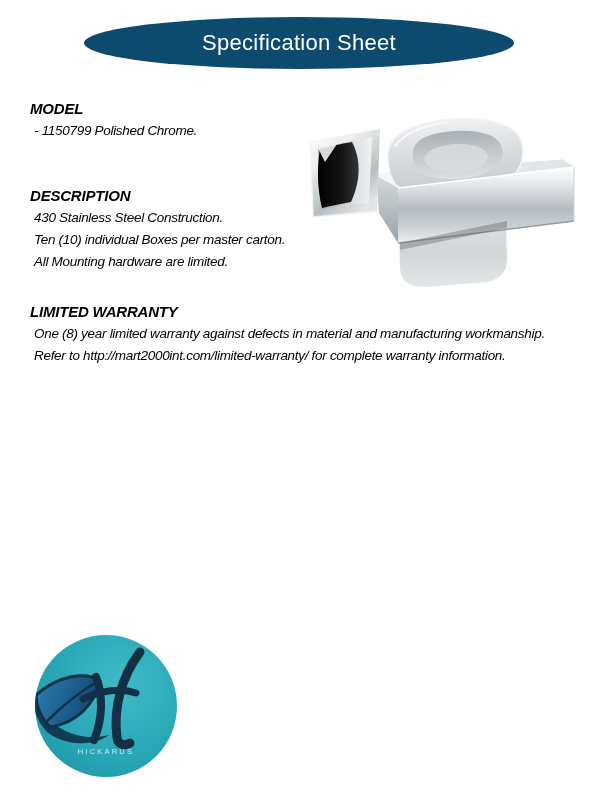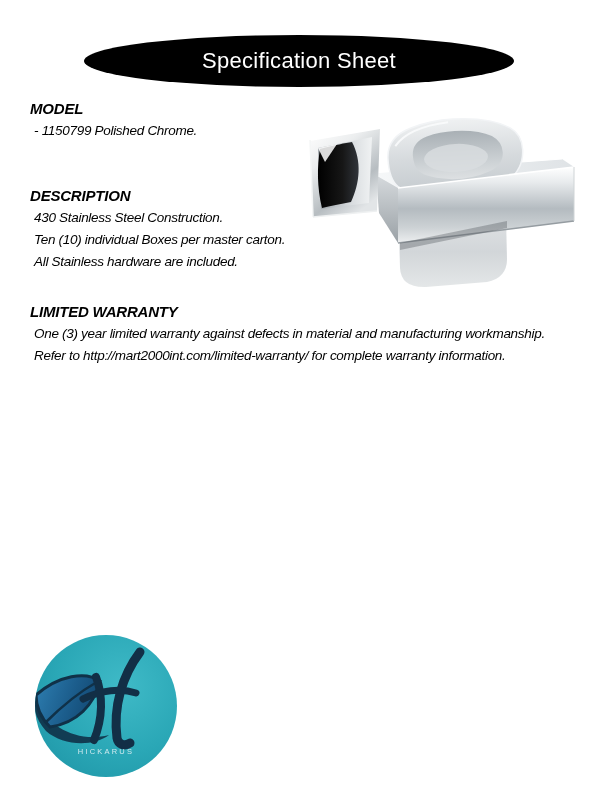--- a/index.html
+++ b/index.html
@@ -1,22 +1,22 @@
 <!DOCTYPE html>
 <html><head>
 <meta charset="utf-8">
 <style>
   html,body{margin:0;padding:0;background:#ffffff;}
   .page{
     position:relative;width:600px;height:800px;background:#ffffff;overflow:hidden;
     font-family:"Liberation Sans",sans-serif;color:#000;
   }
   .header-ellipse{
-    position:absolute;left:84px;top:35px;width:430px;height:52px;
-    background:#000000;border-radius:50%;
+    position:absolute;left:84px;top:17px;width:430px;height:52px;
+    background:#0c4a6e;border-radius:50%;
     display:flex;align-items:center;justify-content:center;
   }
   .header-ellipse .title{
     color:#fff;font-size:22px;letter-spacing:.3px;white-space:nowrap;
   }
   .text-block{position:absolute;left:30px;line-height:18px;font-style:italic;}
   .text-block h2{
     margin:0;font-size:15px;font-weight:bold;letter-spacing:-.2px;line-height:18px;
   }
   .text-block p{
@@ -40,26 +40,26 @@
 
   <section class="text-block block-model">
     <h2>MODEL</h2>
     <p>- 1150799 Polished Chrome.</p>
   </section>
 
   <section class="text-block block-description">
     <h2>DESCRIPTION</h2>
     <p>430 Stainless Steel Construction.</p>
     <p>Ten (10) individual Boxes per master carton.</p>
-    <p>All Stainless hardware are included.</p>
+    <p>All Mounting hardware are limited.</p>
   </section>
 
   <section class="text-block block-warranty">
     <h2>LIMITED WARRANTY</h2>
-    <p>One (3) year limited warranty against defects in material and manufacturing workmanship.</p>
+    <p>One (8) year limited warranty against defects in material and manufacturing workmanship.</p>
     <p>Refer to http://mart2000int.com/limited-warranty/ for complete warranty information.</p>
   </section>
 
   <div class="product">
     <svg width="280" height="190" viewBox="0 0 280 190">
       <defs>
         <linearGradient id="plateFrame" x1="0" y1="0" x2="0.6" y2="1">
           <stop offset="0" stop-color="#ffffff"></stop>
             <stop offset="0.35" stop-color="#eceeef"></stop>
           <stop offset="0.75" stop-color="#b7bdc1"></stop>

